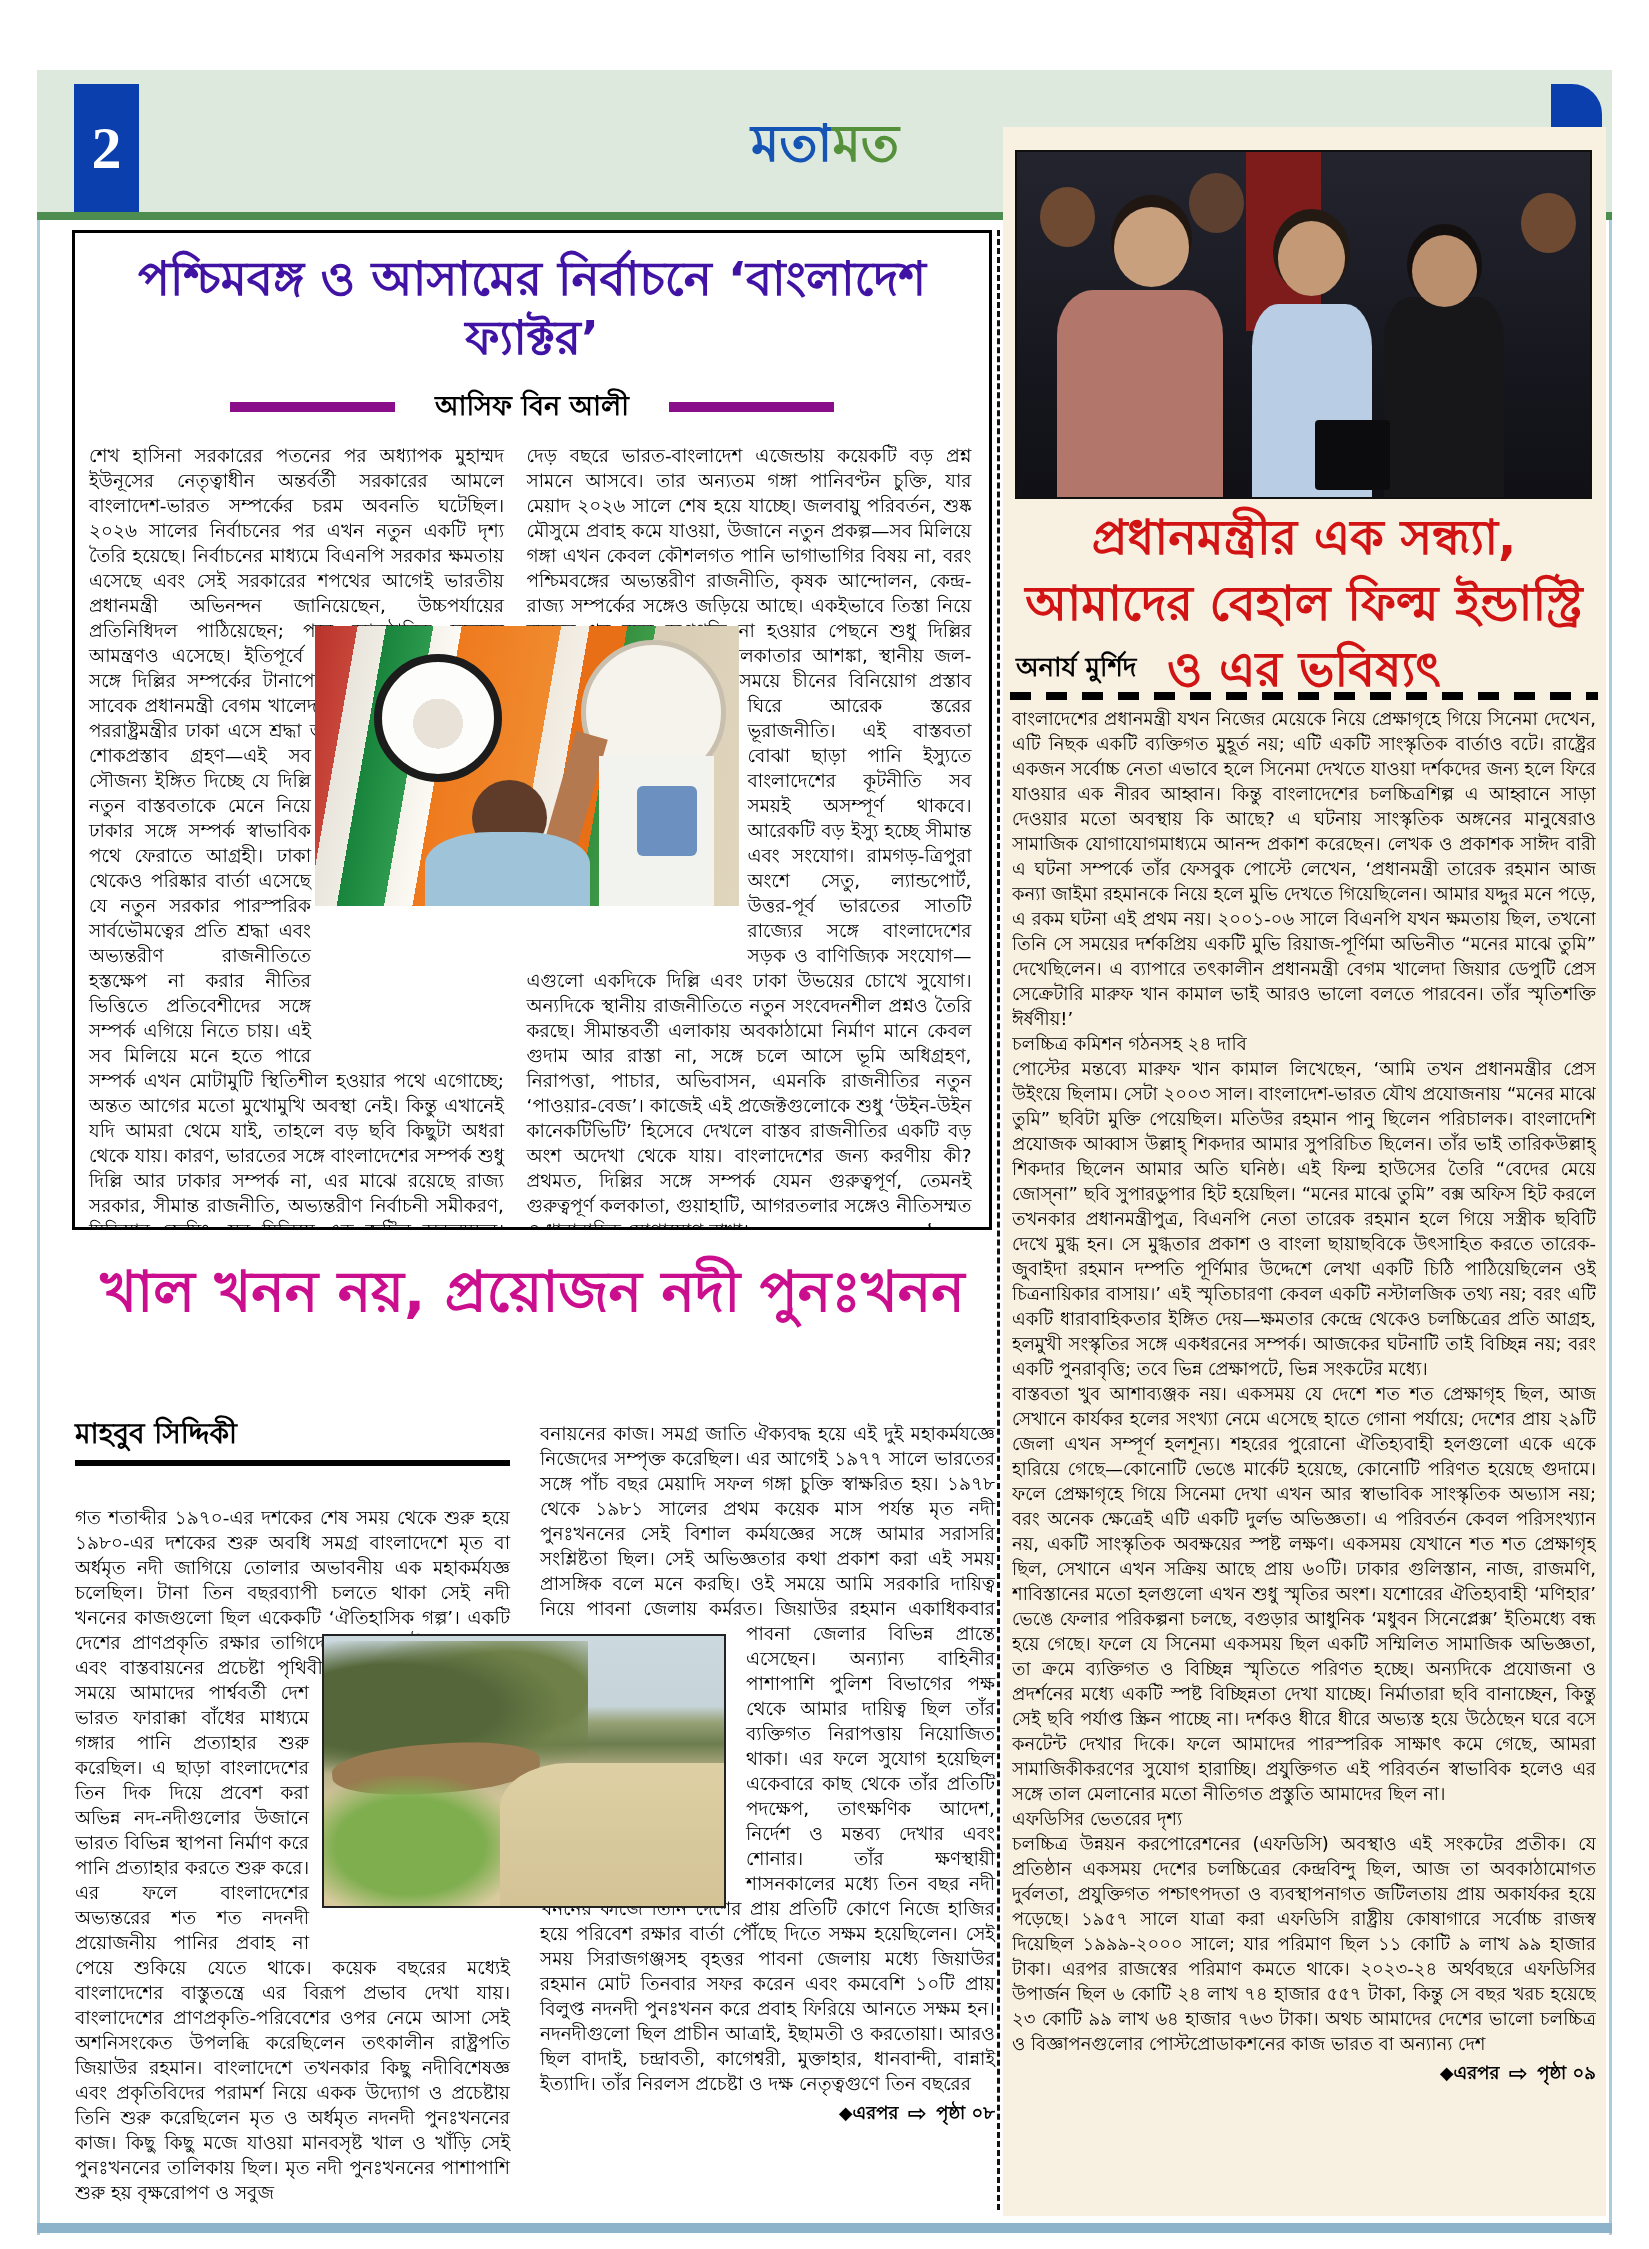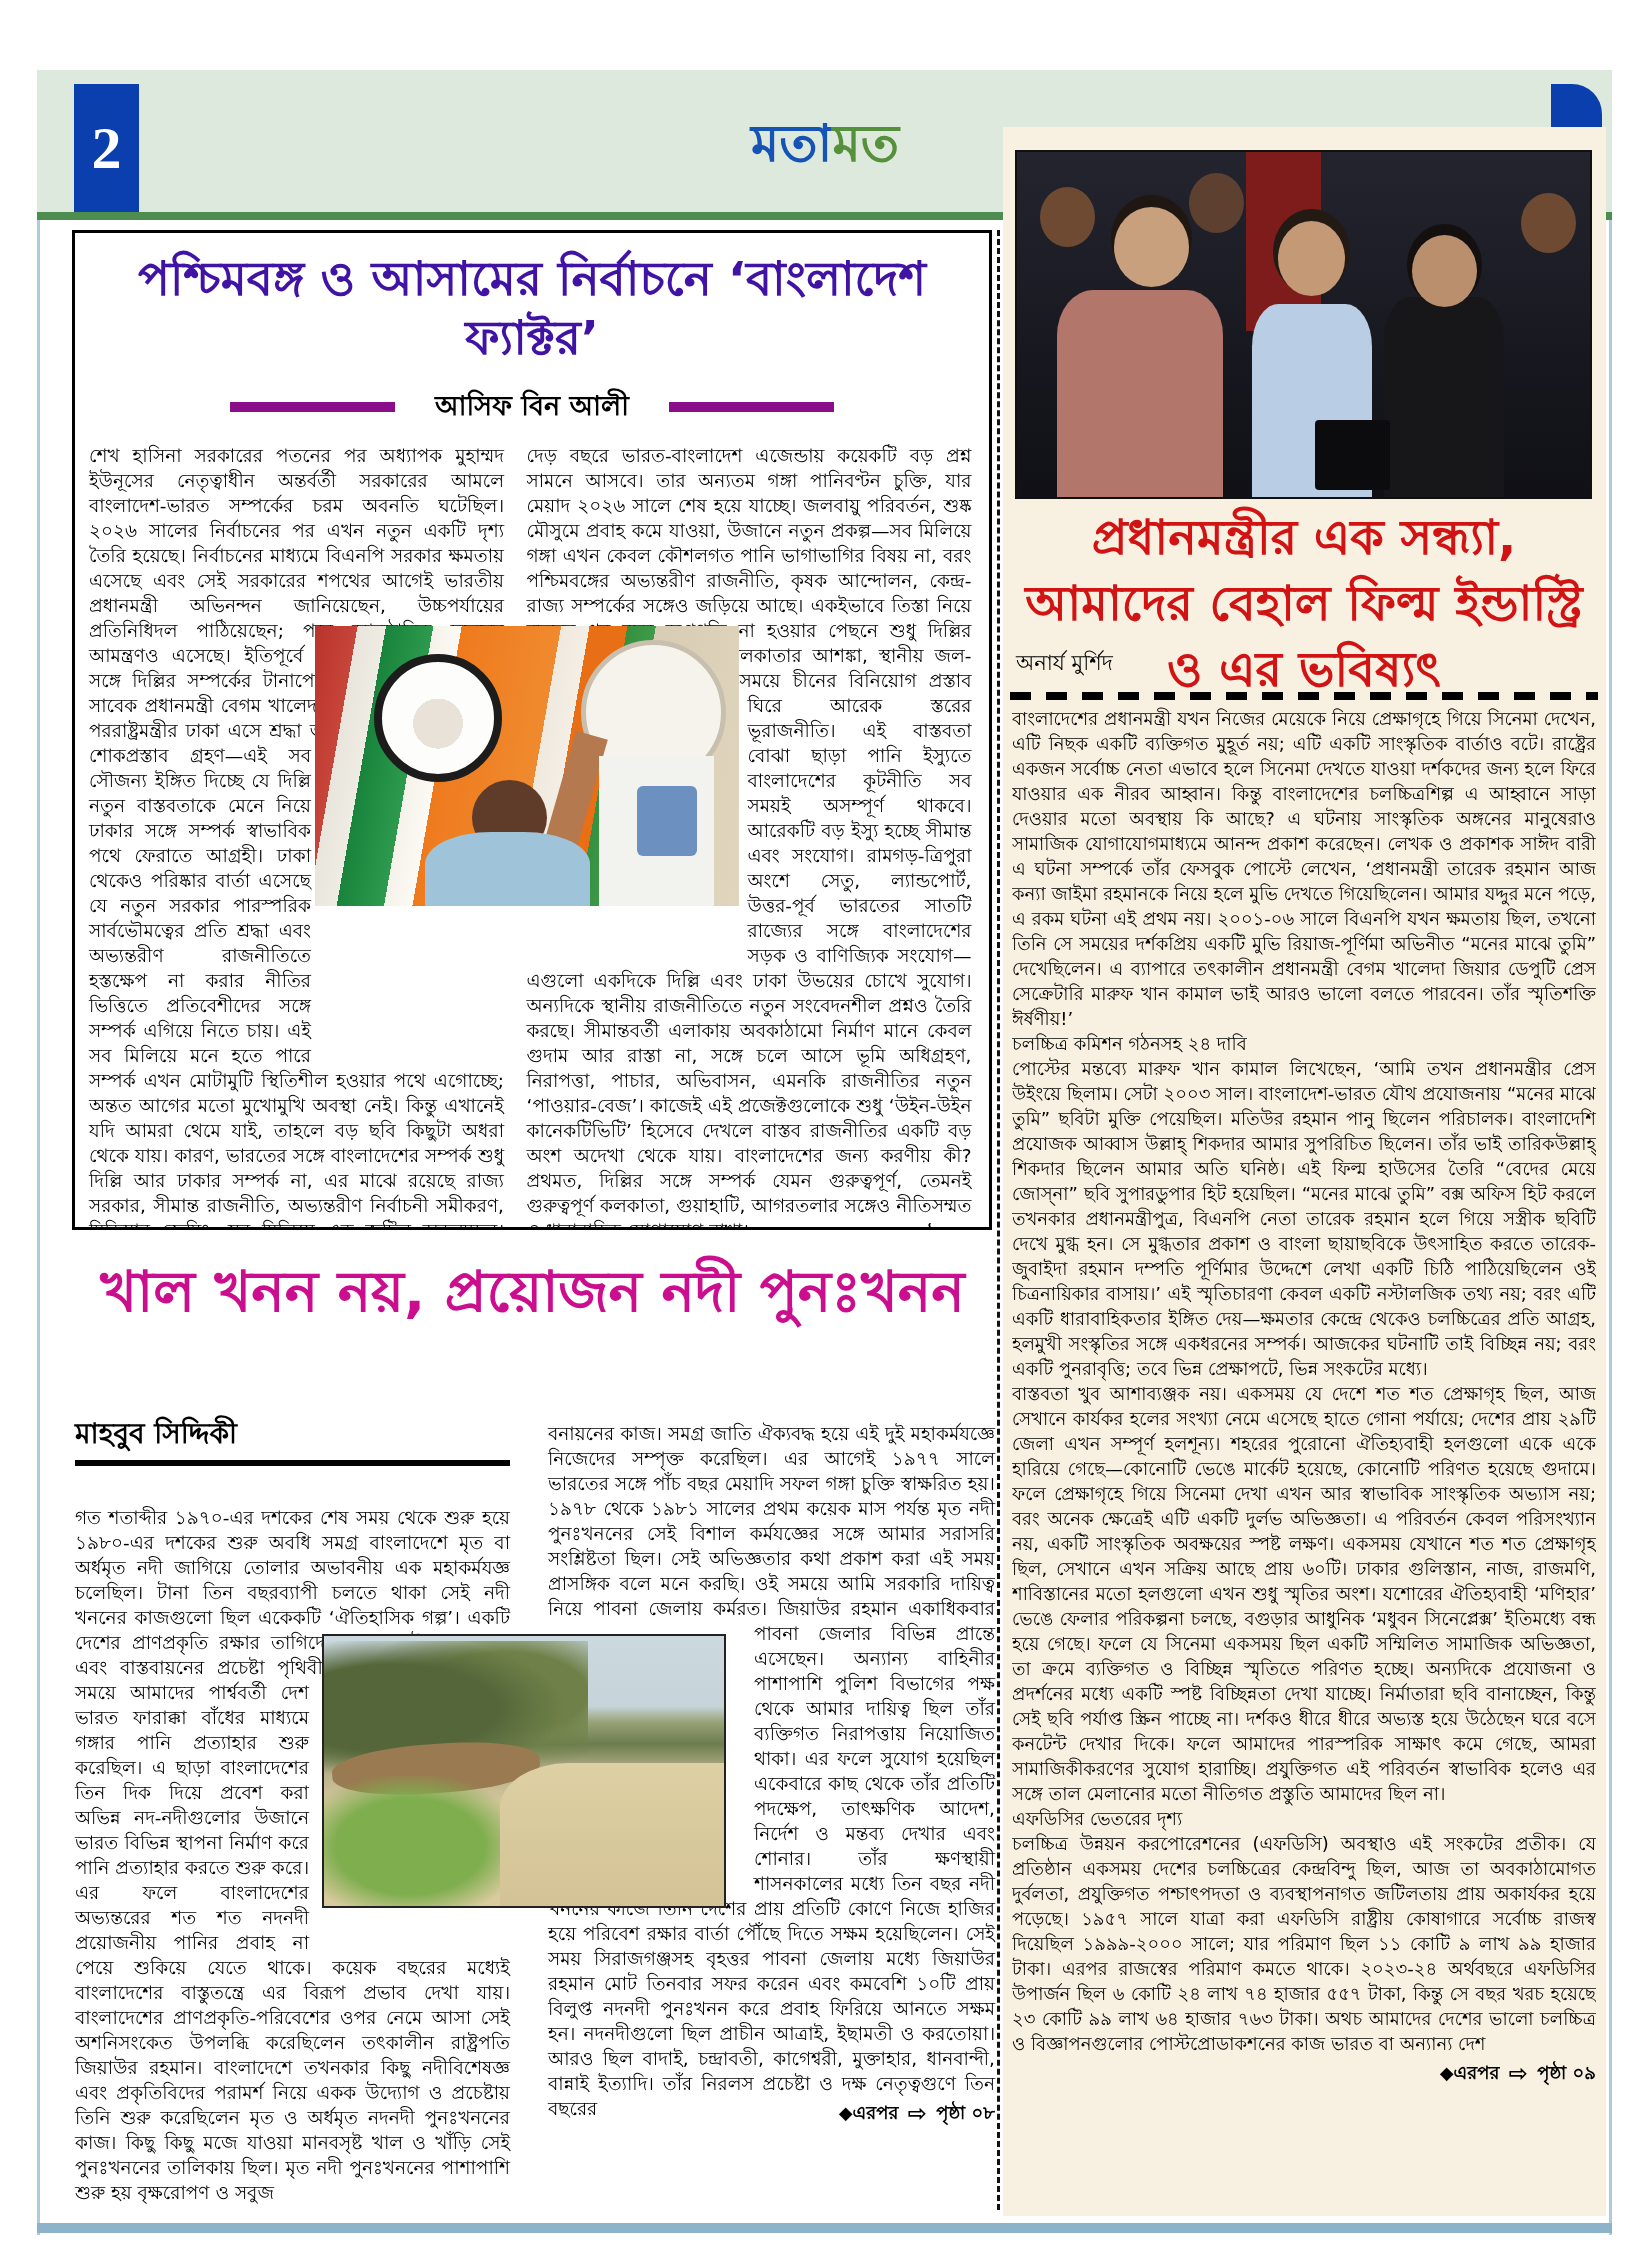--- a/index.html
+++ b/index.html
@@ -79,33 +79,33 @@
   .g-w1h{left:45.5%;top:20%;width:67px;height:75px;background:#c49a76;box-shadow:0 -7px 0 5px #241a14;}
   .g-w2{left:64%;bottom:0;width:21%;height:58%;background:#17171a;}
   .g-w2h{left:69%;top:24%;width:65px;height:72px;background:#b98f6e;box-shadow:0 -6px 0 5px #141010;}
   .g-bg1{left:4%;top:10%;width:55px;height:60px;background:#6e4a33;}
   .g-bg2{left:30%;top:6%;width:55px;height:60px;background:#5d4030;}
   .g-bg3{left:88%;top:12%;width:55px;height:60px;background:#6e4a33;}
   .g-bag{position:absolute;left:52%;bottom:2%;width:75px;height:70px;background:#0c0c0e;border-radius:4px;}
   
   .a2-headline{position:absolute;left:65px;top:1249px;width:935px;text-align:center;
                font-size:56px;font-weight:bold;color:#cb0e8e;}
-  .a2-cols{position:absolute;left:75px;top:1421px;width:920px;display:flex;gap:38px;}
+  .a2-cols{position:absolute;left:75px;top:1421px;width:920px;display:flex;gap:30px;}
   .a2c1{width:435px;}.a2c2{width:462px;}
   .a2-bylineblock{height:84px;}
   .a2-byline{font-size:28px;font-weight:bold;}
   .a2-bar{margin-top:14px;width:435px;height:6px;background:#000;}
   .sp-a2c1{float:right;width:194px;height:272px;margin-left:7px;}
   .sp-a2c2{float:left;width:199px;height:272px;margin-right:7px;}
   
   .v-dash{position:absolute;left:997px;top:230px;height:1980px;border-left:3.5px dashed #111;}
   .panel{position:absolute;left:1003px;top:127px;width:603px;height:2089px;background:#f8f1e1;}
   .a3-headline{position:absolute;left:1005px;top:504px;width:598px;text-align:center;
                font-size:48px;line-height:66px;font-weight:bold;color:#d11313;}
-  .a3-byline{position:absolute;left:1016px;top:647px;font-size:21px;font-weight:normal;}
+  .a3-byline{position:absolute;left:1016px;top:647px;font-size:26px;font-weight:bold;}
   .a3-dash{position:absolute;left:1010px;top:692px;width:588px;height:8px;
            background:repeating-linear-gradient(90deg,#000 0 21px,transparent 21px 36px);}
   .a3-body{position:absolute;left:1012px;top:706px;width:584px;font-size:18px;line-height:25px;
            text-align:justify;overflow:hidden;height:1490px;}
   .a3-body p{margin:0;}
   .subhead{font-weight:normal;}
 </style>
 </head>
 <body>
 

